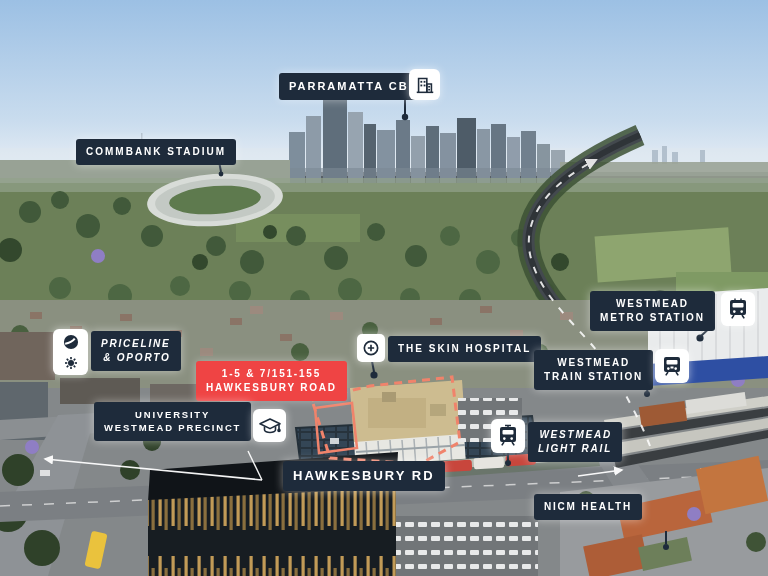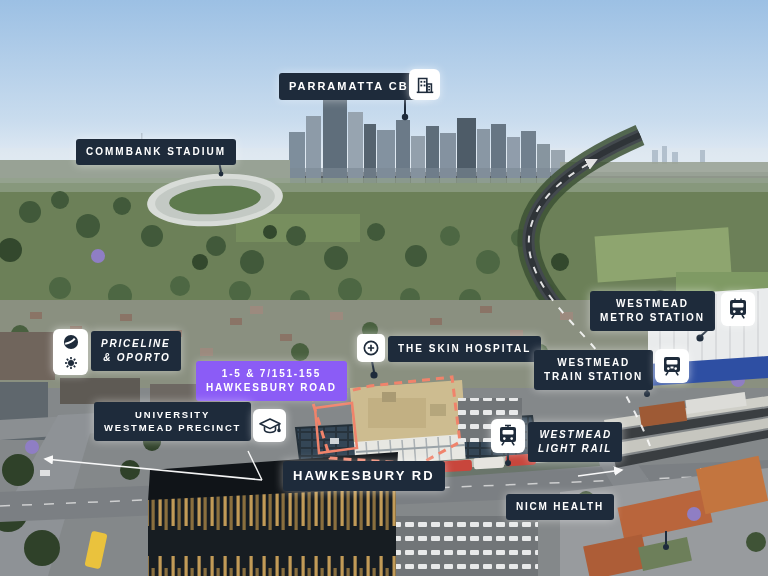--- a/index.html
+++ b/index.html
@@ -4,21 +4,21 @@
 <style>
   html,body{margin:0;padding:0;background:#222;}
   #stage{position:relative;width:768px;height:576px;overflow:hidden;
          font-family:"Liberation Sans",sans-serif;}
   #stage svg.layer{position:absolute;left:0;top:0;}
   .lbl{position:absolute;background:#1e2b3b;color:#fff;border-radius:3px;
        font-weight:bold;letter-spacing:1.8px;text-align:center;white-space:nowrap;
        padding:6px 10px;font-size:10px;line-height:1.4;
        box-shadow:0 0 10px rgba(255,255,255,.45);}
   .lbl.left{text-align:right;font-style:italic;}
-  .lbl.coral{background:#8b5cf6;box-shadow:0 0 8px rgba(255,255,255,.35);}
+  .lbl.coral{background:#ef4444;box-shadow:0 0 8px rgba(255,255,255,.35);}
   .tile{position:absolute;background:#fff;border-radius:6px;
         box-shadow:0 0 8px rgba(255,255,255,.55);
         display:flex;align-items:center;justify-content:center;flex-direction:column;}
   .tile svg{display:block;}
 </style>
 </head>
 <body>
 
 <div id="stage">
 
@@ -450,17 +450,17 @@
       <path d="M8 18l-2.2 3.4M16 18l2.2 3.4" stroke="#1e2b3b" stroke-width="1.6"></path>
     </svg>
   </div>
   <div class="lbl left" style="left:528px;top:422px;">
     <div>WESTMEAD</div>
     <div>LIGHT RAIL</div>
   </div>
 
   <div class="lbl" style="left:283px;top:461px;font-size:13px;letter-spacing:2px;">HAWKESBURY RD</div>
 
-  <div class="lbl" style="left:506px;top:494px;">
+  <div class="lbl" style="left:534px;top:494px;">
     <div>NICM HEALTH</div>
   </div>
 
 </div>
 
 </body></html>

